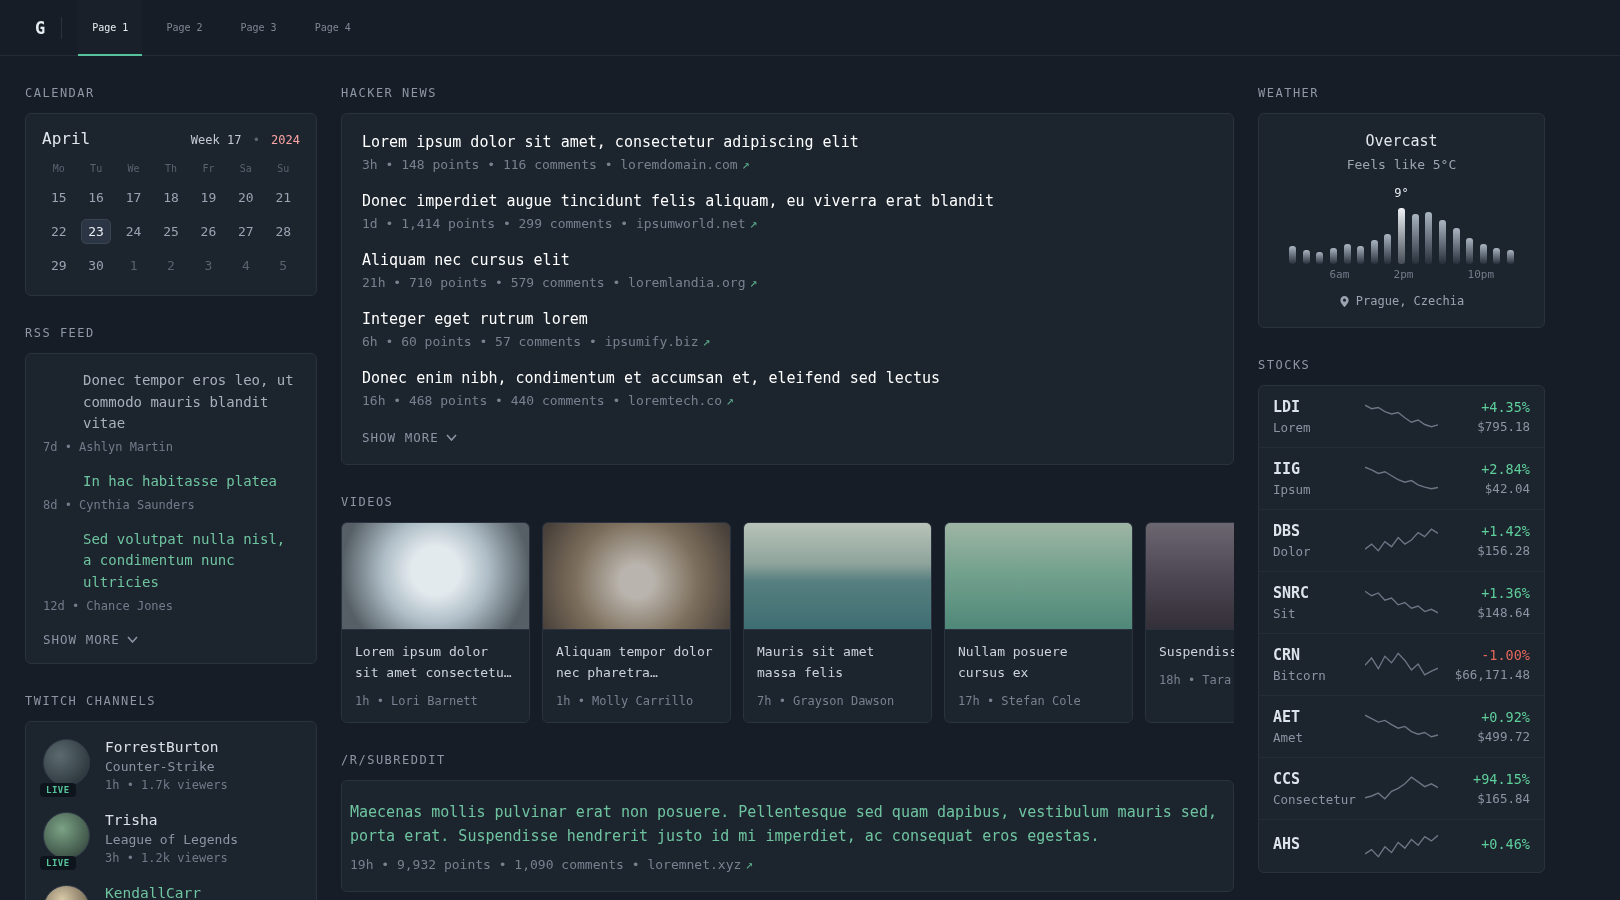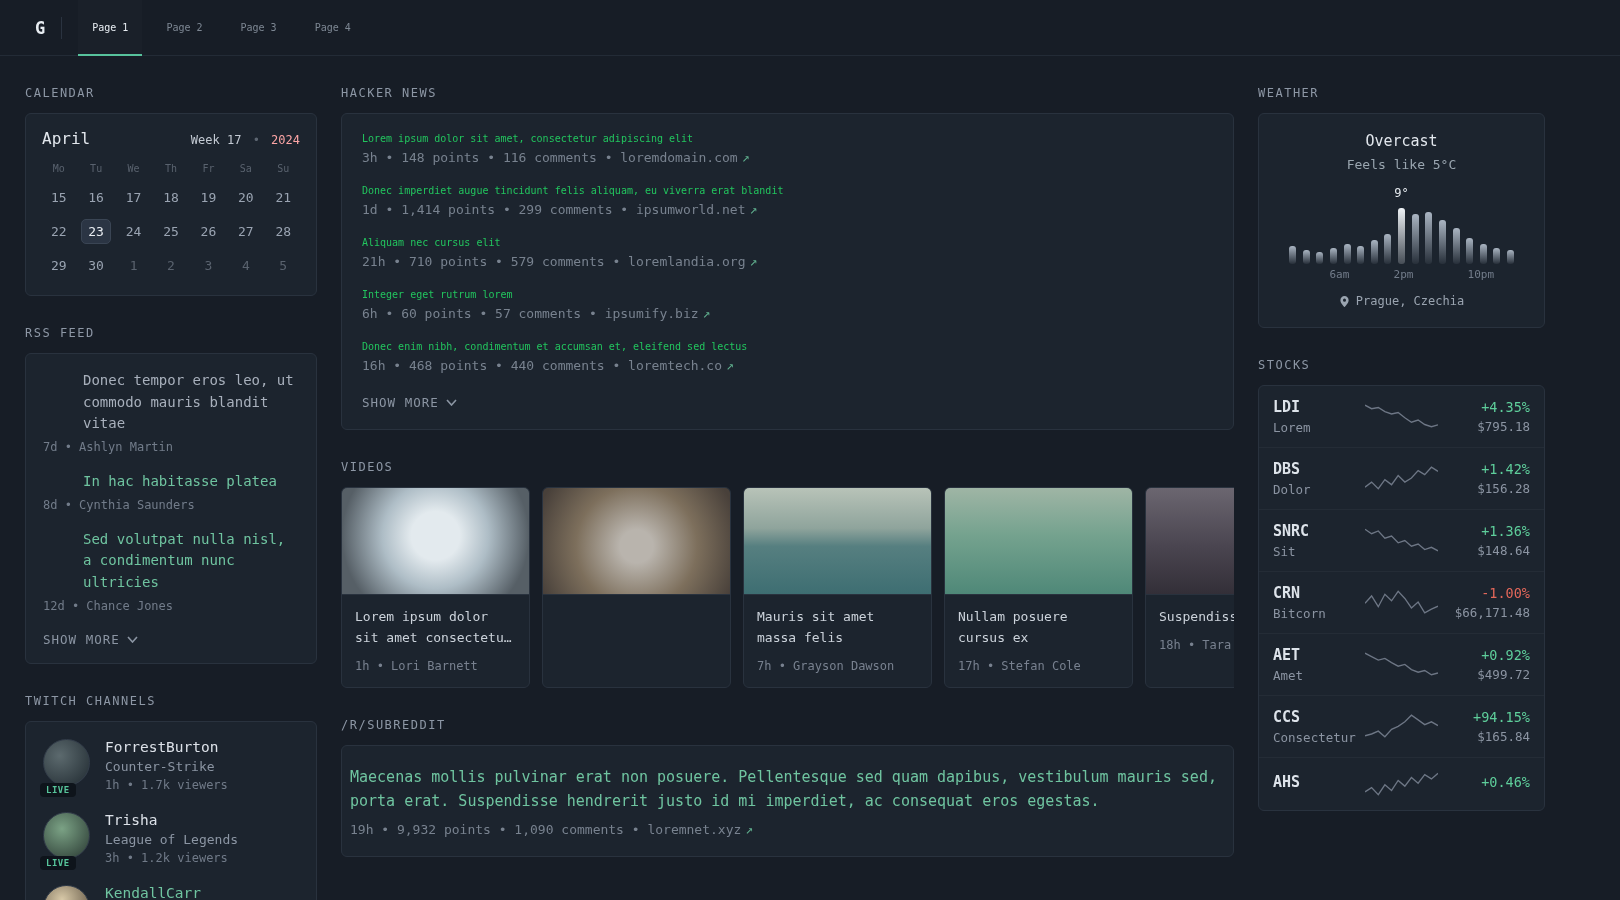--- a/index.html
+++ b/index.html
@@ -77,21 +77,21 @@
     font-size:9px; font-weight:bold; letter-spacing:.5px; padding:2px 6px; border-radius:4px;
   }
   .live-badge:empty { display:none; }
   .tw-name { font-size:14.5px; color:#dce1e8; }
   .tw-name.accent { color:#6fc4a0; }
   .tw-game { font-size:13px; color:#8b95a3; margin-top:4px; }
   .tw-meta { font-size:12px; color:#707a88; margin-top:4px; }
   
   .hn-card { padding:19px 20px; }
   .hn-item { margin-bottom:20px; }
-  .hn-title { font-size:10px; color:#22c55e; cursor:pointer; }
+  .hn-title { font-size:15px; color:#ffffff; cursor:pointer; }
   .hn-meta { font-size:13px; color:#78828f; margin-top:6px; }
   .ext { color:#5fae8d; margin-left:4px; cursor:pointer; }
   
   .video-row { display:flex; gap:12px; overflow:hidden; }
   .vcard { flex:0 0 189px; width:189px; overflow:hidden; cursor:pointer; }
   .vthumb { height:107px; border-bottom:1px solid #29323e; }
   .th1 { background:radial-gradient(circle at 50% 45%, #e3eaee 22%, #aebdc6 48%, #565f66 85%); }
   .th2 { background:radial-gradient(circle at 50% 55%, #b9b4ad 15%, #7d6f5c 55%, #48403a 95%); }
   .th3 { background:linear-gradient(to bottom, #b8c3b8 0%, #8fa49c 38%, #567f80 55%, #3e6e72 100%); }
   .th4 { background:linear-gradient(to bottom, #9fb5a5 0%, #74a28e 45%, #4f8878 100%); }
@@ -302,20 +302,24 @@
         <div class="video-row">
           <div class="card vcard">
             <div class="vthumb th1"></div>
             <div class="vbody">
               <div class="vtitle">Lorem ipsum dolor sit amet consectetu…</div>
               <div class="vmeta">1h • Lori Barnett</div>
             </div>
           </div>
           <div class="card vcard">
             <div class="vthumb th2"></div>
+            <div class="vbody">
+              <div class="vtitle">Aliquam tempor dolor nec pharetra…</div>
+              <div class="vmeta">1h • Molly Carrillo</div>
+            </div>
           </div>
           <div class="card vcard">
             <div class="vthumb th3"></div>
             <div class="vbody">
               <div class="vtitle">Mauris sit amet massa felis</div>
               <div class="vmeta">7h • Grayson Dawson</div>
             </div>
           </div>
           <div class="card vcard">
             <div class="vthumb th4"></div>
@@ -400,20 +404,33 @@
             </div>
             <svg class="spark" viewBox="0 0 72 26" preserveAspectRatio="none">
                 <polyline points="0.0,3.0 6.5,6.2 13.1,5.1 19.6,9.0 26.2,11.1 32.7,9.7 39.3,14.6 45.8,18.8 52.4,16.7 58.9,20.9 65.5,23.0 72.0,21.2"></polyline>
               </svg>
             <div class="st-right">
               <div class="st-change up">+4.35%</div>
               <div class="st-price">$795.18</div>
             </div>
           </div>
 
+          <div class="stock-row">
+            <div class="st-left">
+              <div class="st-sym">IIG</div>
+              <div class="st-name">Ipsum</div>
+            </div>
+            <svg class="spark" viewBox="0 0 72 26" preserveAspectRatio="none">
+                <polyline points="0.0,3.0 6.5,5.4 13.1,8.8 19.6,7.2 26.2,10.9 32.7,14.5 39.3,16.9 45.8,15.4 52.4,19.4 58.9,21.5 65.5,23.0 72.0,21.8"></polyline>
+              </svg>
+            <div class="st-right">
+              <div class="st-change up">+2.84%</div>
+              <div class="st-price">$42.04</div>
+            </div>
+          </div>
 
           <div class="stock-row">
             <div class="st-left">
               <div class="st-sym">DBS</div>
               <div class="st-name">Dolor</div>
             </div>
             <svg class="spark" viewBox="0 0 72 26" preserveAspectRatio="none">
                 <polyline points="0.0,21.5 6.5,16.8 13.1,23.0 19.6,14.5 26.2,19.2 32.7,10.7 39.3,16.8 45.8,13.0 52.4,6.1 58.9,9.9 65.5,3.0 72.0,6.8"></polyline>
               </svg>
             <div class="st-right">

